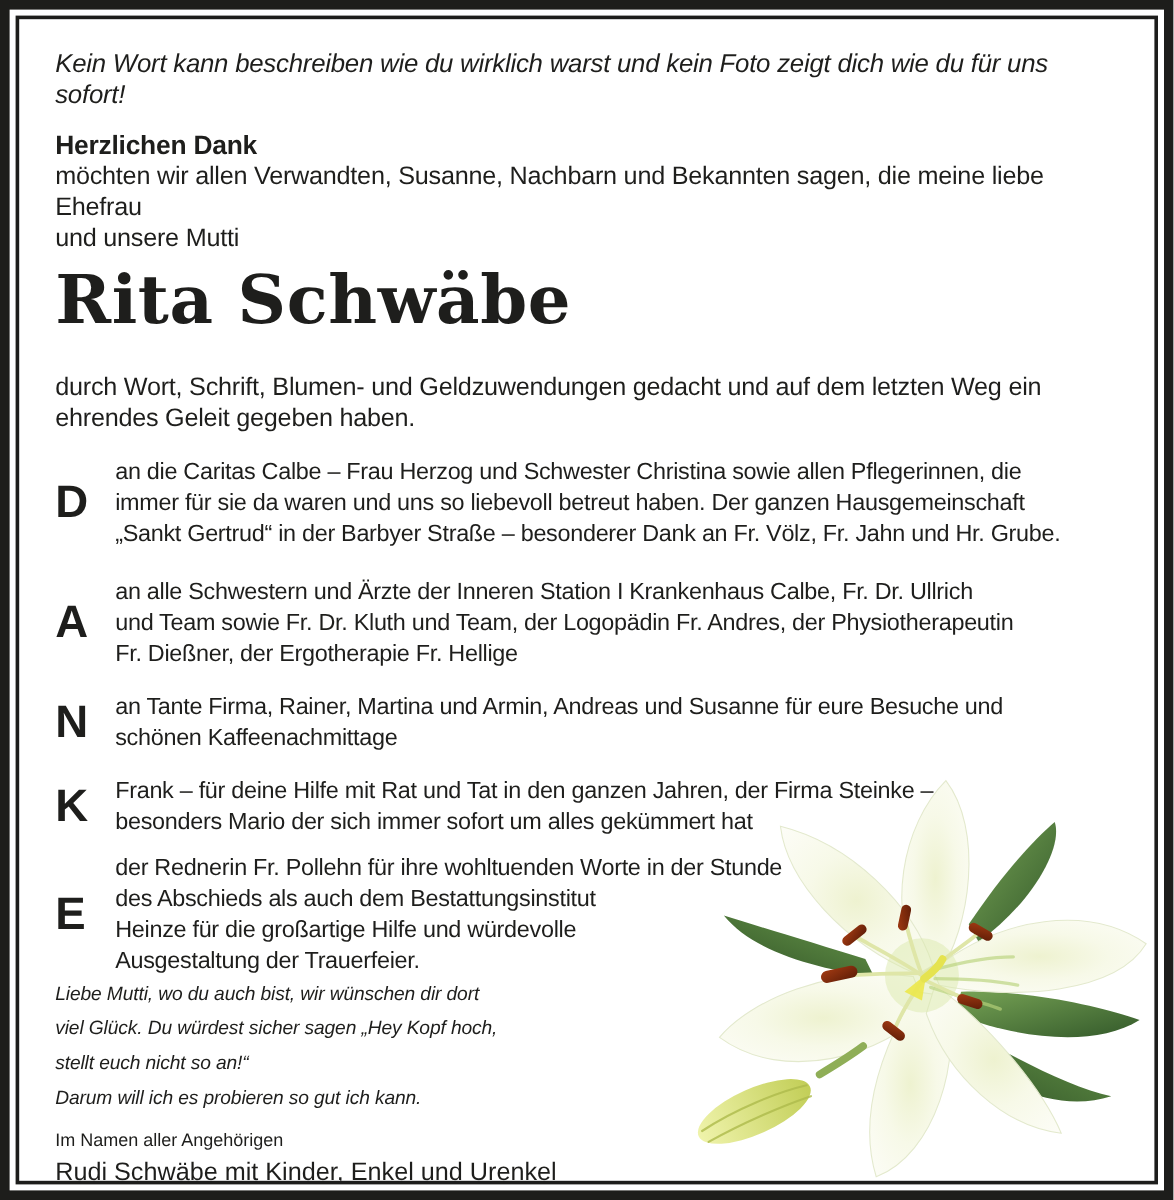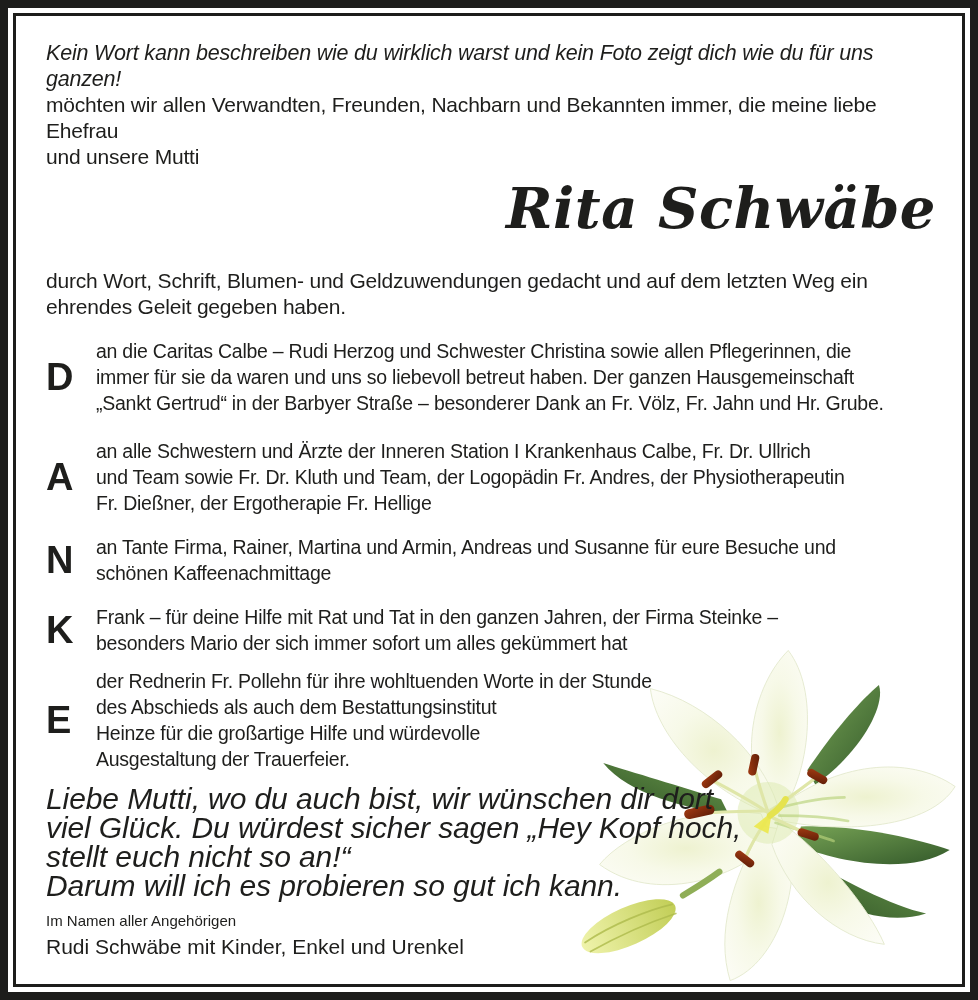--- a/index.html
+++ b/index.html
@@ -38,24 +38,23 @@
   .heading {
     margin-top:16px;
     font-size:22px; line-height:26px;
     font-weight:bold;
     letter-spacing:-0.2px;
   }
   .intro { font-size:21px; line-height:26px; letter-spacing:-0.2px; }
   .name {
     margin:6px 0 0 0;
     font-family:"DejaVu Serif", serif;
-    font-style:italic; font-weight:bold;
+    font-weight:bold;
     font-size:56px; line-height:64px;
     letter-spacing:0.5px;
-    text-align:right;
   }
   .after-name { margin-top:28px; font-size:21px; line-height:26px; letter-spacing:-0.2px; }
   .danke-item {
     position:relative; z-index:2;
     display:flex; align-items:center;
   }
   .danke-item.m18 { margin-top:18px; }
   .danke-item.m22 { margin-top:22px; }
   .danke-item.m12 { margin-top:12px; }
   .danke-letter {
@@ -63,54 +62,55 @@
     font-size:38px; font-weight:bold; line-height:38px;
     align-self:center;
   }
   .danke-text {
     flex:1 1 auto;
     font-size:19.5px; line-height:26px;
     letter-spacing:-0.25px;
   }
   .quote {
     position:relative; z-index:2;
-    margin-top:12px;
-    font-size:30px; line-height:29px;
+    margin-top:0;
+    font-size:16px; line-height:29px;
     font-style:italic;
     letter-spacing:-0.1px;
   }
   .closing { position:relative; z-index:2; margin-top:8px; font-size:15px; line-height:26px; }
   .family  { position:relative; z-index:2; font-size:21px; line-height:26px; font-weight:normal; }
   .flower {
     position:absolute;
     right:-4px; bottom:-4px;
     width:390px; height:354px;
     z-index:1;
   }
 </style>
 </head>
 <body>
 
 <div class="page">
   <div class="frame-gap">
     <div class="content">
 
-      <p class="epigraph">Kein Wort kann beschreiben wie du wirklich warst und kein Foto zeigt dich wie du für uns ganzen!</p>
-
-      <p class="intro multiline">möchten wir allen Verwandten, Freunden, Nachbarn und Bekannten immer, die meine liebe Ehefrau
+      <p class="epigraph">Kein Wort kann beschreiben wie du wirklich warst und kein Foto zeigt dich wie du für uns sofort!</p>
+
+      <p class="heading">Herzlichen Dank</p>
+      <p class="intro multiline">möchten wir allen Verwandten, Susanne, Nachbarn und Bekannten sagen, die meine liebe Ehefrau
 und unsere Mutti</p>
 
       <h1 class="name">Rita Schwäbe</h1>
 
       <p class="after-name multiline">durch Wort, Schrift, Blumen- und Geldzuwendungen gedacht und auf dem letzten Weg ein
 ehrendes Geleit gegeben haben.</p>
 
       <div class="danke-item m18">
         <span class="danke-letter">D</span>
-        <span class="danke-text multiline">an die Caritas Calbe – Rudi Herzog und Schwester Christina sowie allen Pflegerinnen, die
+        <span class="danke-text multiline">an die Caritas Calbe – Frau Herzog und Schwester Christina sowie allen Pflegerinnen, die
 immer für sie da waren und uns so liebevoll betreut haben. Der ganzen Hausgemeinschaft
 „Sankt Gertrud“ in der Barbyer Straße – besonderer Dank an Fr. Völz, Fr. Jahn und Hr. Grube.</span>
       </div>
 
       <div class="danke-item m22">
         <span class="danke-letter">A</span>
         <span class="danke-text multiline">an alle Schwestern und Ärzte der Inneren Station I Krankenhaus Calbe, Fr. Dr. Ullrich
 und Team sowie Fr. Dr. Kluth und Team, der Logopädin Fr. Andres, der Physiotherapeutin
 Fr. Dießner, der Ergotherapie Fr. Hellige</span>
       </div>

